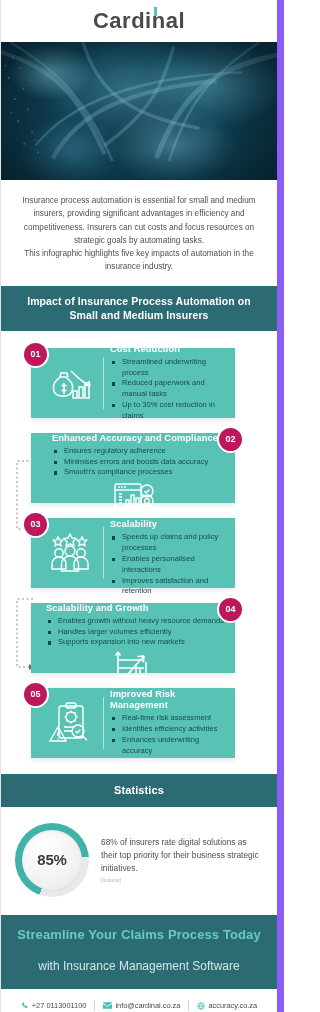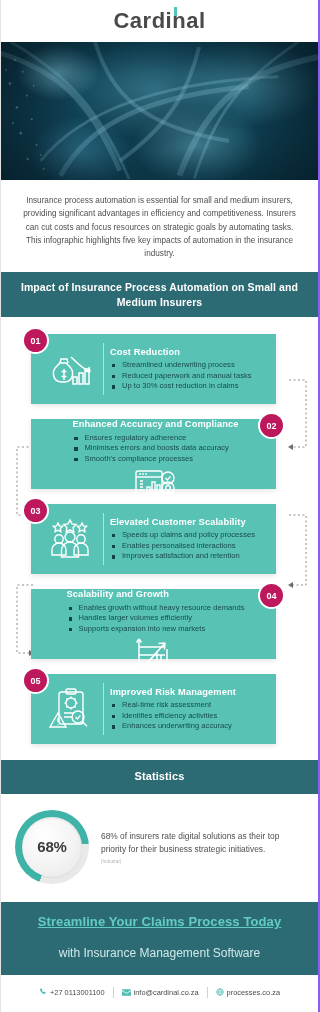--- a/index.html
+++ b/index.html
@@ -5,25 +5,25 @@
   * { box-sizing: border-box; margin: 0; padding: 0; }
   html, body {
     width: 320px;
     height: 1012px;
     background: #ffffff;
     font-family: "Liberation Sans", sans-serif;
     overflow: hidden;
   }
   .page {
     position: relative;
-    width: 320px;
+    width: 284px;
     height: 1012px;
     background: #ffffff;
     border-left: 1px solid #e4e4e4;
-    border-right: 2px solid #8b5cf6;
+    border-right: 7px solid #8b5cf6;
     overflow: hidden;
   }
 
   
   .logo-bar {
     height: 42px;
     display: flex;
     align-items: center;
     justify-content: center;
     background: #ffffff;
@@ -237,21 +237,20 @@
     background: #2d6b74;
     text-align: center;
     padding: 12px 10px 14px 10px;
   }
   .cta-line1 {
     color: #63ccc2;
     font-weight: bold;
     font-size: 13px;
     letter-spacing: .1px;
     line-height: 1.25;
-    text-decoration: underline;
   }
   .cta-line2 {
     color: #cfe9ea;
     font-size: 12px;
     line-height: 1.3;
     margin-top: 16px;
   }
 
   
   .footer {
@@ -490,21 +489,21 @@
     </div>
 
   </div>
 
   <div class="band stat-band">Statistics</div>
 
   <div class="stats-wrap">
     <div class="donut">
       <div class="donut-ring" id="donut-ring" style="background: conic-gradient(from 200deg, rgb(63, 179, 168) 0deg, rgb(63, 179, 168) 244.8deg, rgb(233, 233, 233) 244.8deg, rgb(233, 233, 233) 360deg);"></div>
       <div class="donut-hole">
-        <span class="donut-label">68%</span>
+        <span class="donut-label">85%</span>
       </div>
     </div>
     <div>
       <div class="stat-text">68% of insurers rate digital solutions as their top priority for their business strategic initiatives.</div>
       <div class="stat-source">[Indusrai]</div>
     </div>
   </div>
 
   <div class="cta">
     <div class="cta-line1">Streamline Your Claims Process Today</div>
@@ -531,17 +530,17 @@
       <span>info@cardinal.co.za</span>
     </div>
     <div class="fsep"></div>
     <div class="fitem">
       <span class="ficon">
         <svg width="8" height="8" viewBox="0 0 16 16" fill="none" stroke="currentColor" stroke-width="1.5">
           <circle cx="8" cy="8" r="6.6"></circle>
           <path d="M1.4 8 h13.2 M8 1.4 a9 9 0 0 1 0 13.2 a9 9 0 0 1 0 -13.2"></path>
         </svg>
       </span>
-      <span>processes.co.za</span>
+      <span>accuracy.co.za</span>
     </div>
   </div>
 
 </div>
 
 </body></html>

